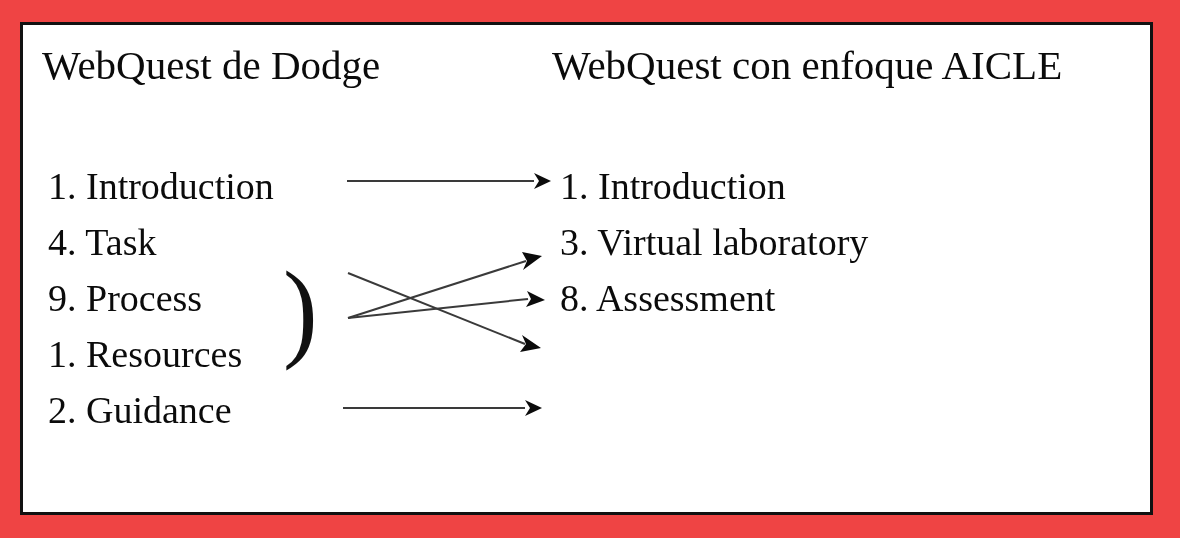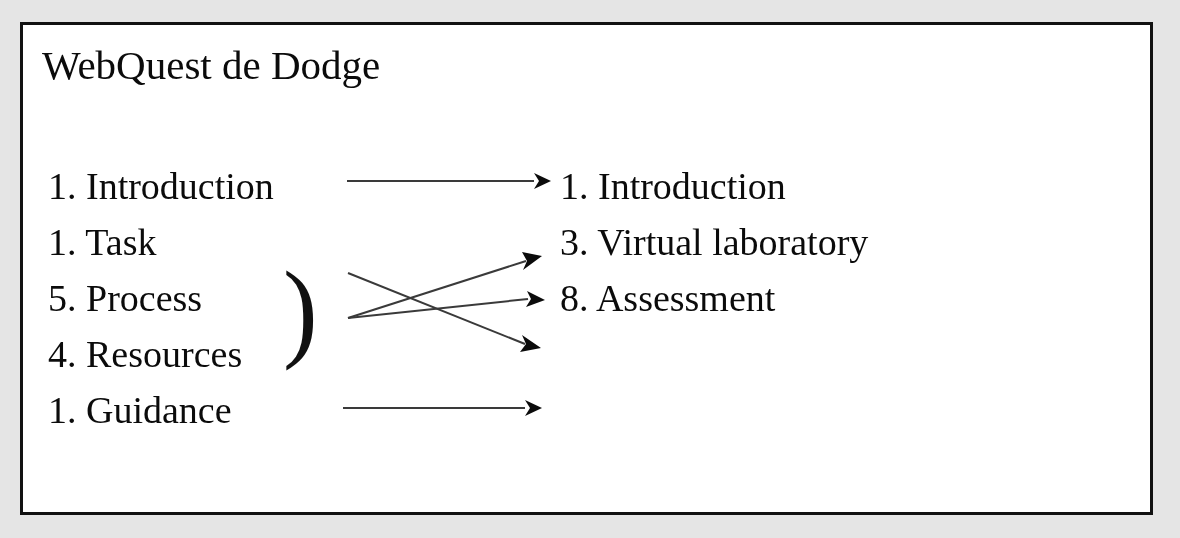--- a/index.html
+++ b/index.html
@@ -12,21 +12,21 @@
     width: 1180px;
     height: 538px;
     font-family: "Liberation Serif", "DejaVu Serif", serif;
     color: #000000;
     overflow: hidden;
   }
   #diagram-root {
     position: relative;
     width: 1180px;
     height: 538px;
-    background: #e5e5e5;
+    background: #ef4444;
   }
   .frame {
     position: absolute;
     left: 20px;
     top: 22px;
     width: 1133px;
     height: 493px;
     border: 3px solid #111111;
     box-sizing: border-box;
     background: #ffffff;
@@ -92,27 +92,28 @@
 </style>
 </head>
 <body>
 
 <div id="diagram-root">
 
   <div class="frame"></div>
 
   <div class="col-header" id="header-left">WebQuest de Dodge</div>
 
+  <div class="col-header" id="header-right">WebQuest con enfoque AICLE</div>
 
   <ul class="list" id="list-left">
     <li>1. Introduction</li>
-    <li>1. Task</li>
-    <li>5. Process</li>
-    <li>4. Resources</li>
-    <li>1. Guidance</li>
+    <li>4. Task</li>
+    <li>9. Process</li>
+    <li>1. Resources</li>
+    <li>2. Guidance</li>
   </ul>
 
   <div class="brace">)</div>
 
   <ul class="list" id="list-right">
     <li>1. Introduction</li>
     <li>3. Virtual laboratory</li>
     <li>8. Assessment</li>
   </ul>
 

